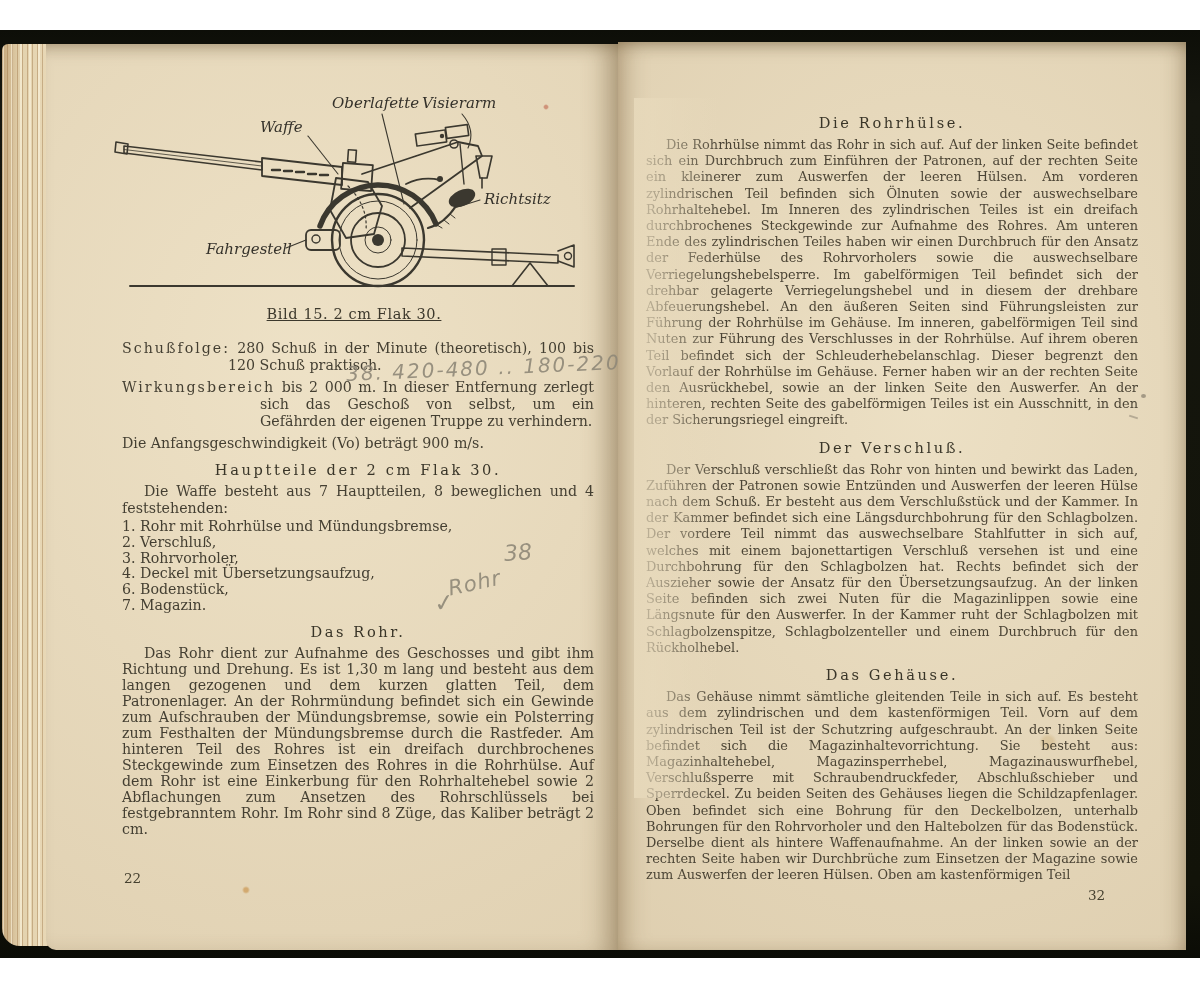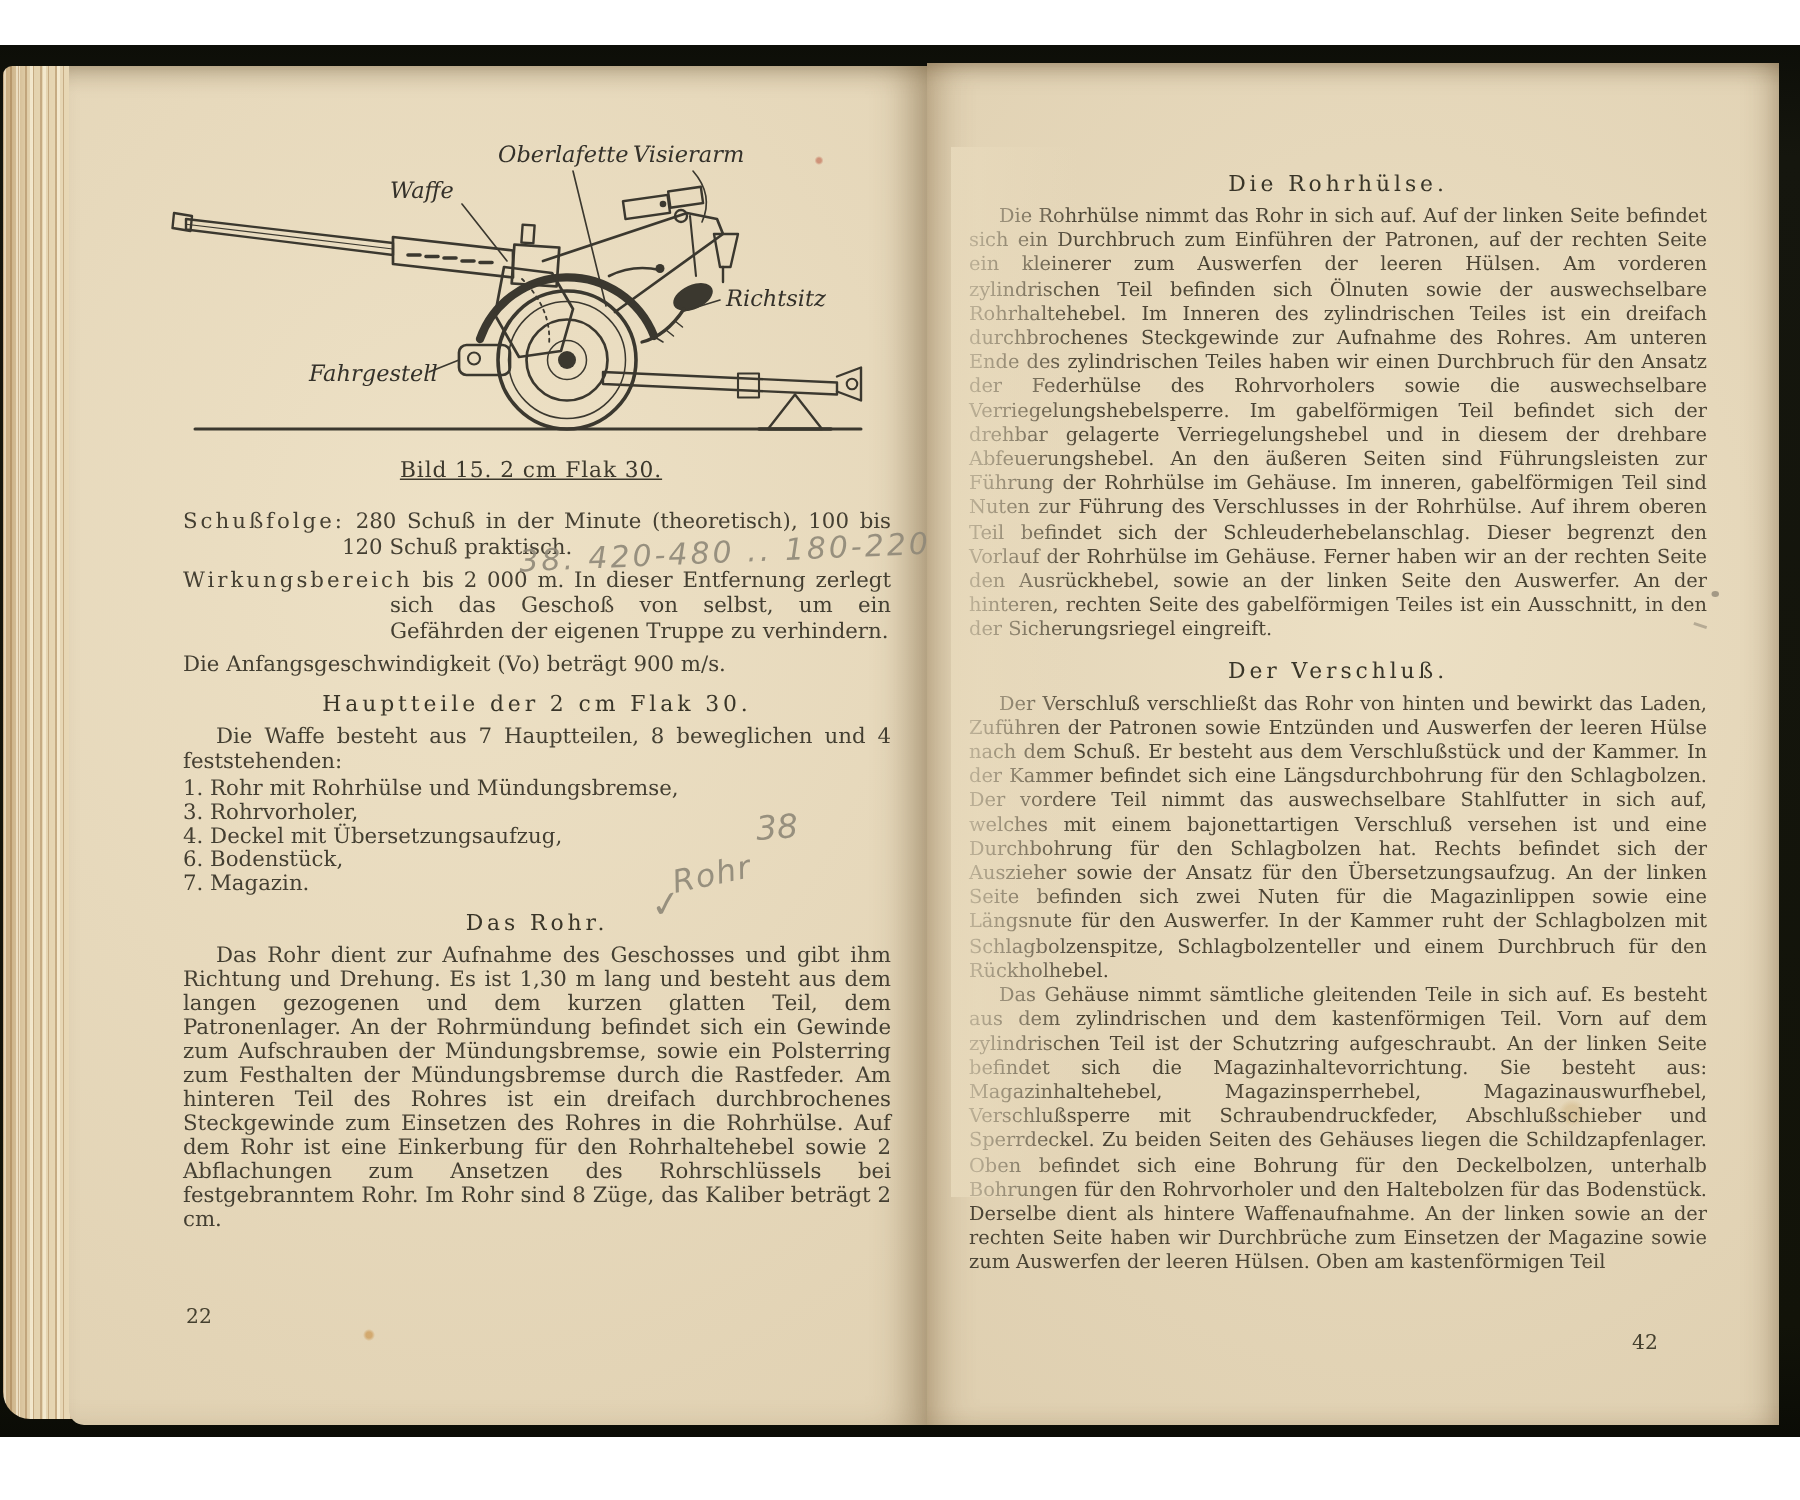--- a/index.html
+++ b/index.html
@@ -141,20 +141,21 @@
 
     <div class="col-l">
       <p class="spec hang-a"><span class="sperr">Schußfolge:</span> <span>280 Schuß in der Minute (theoretisch), 100 bis 120 Schuß praktisch.</span></p>
       <p class="spec hang-b"><span class="sperr">Wirkungsbereich</span> <span>bis 2 000 m. In dieser Entfernung zerlegt sich das Geschoß von selbst, um ein Gefährden der eigenen Truppe zu verhindern.</span></p>
       <p class="spec"> <span>Die Anfangsgeschwindigkeit (Vo) beträgt 900 m/s.</span></p>
 
       <h3 class="head">Hauptteile der 2 cm Flak 30.</h3>
       <p class="intro">Die Waffe besteht aus 7 Hauptteilen, 8 beweglichen und 4 feststehenden:</p>
       <div class="plist">
         <div>1. Rohr mit Rohrhülse und Mündungsbremse,</div>
+        <div>2. Verschluß,</div>
         <div>3. Rohrvorholer,</div>
         <div>4. Deckel mit Übersetzungsaufzug,</div>
         <div>6. Bodenstück,</div>
         <div>7. Magazin.</div>
       </div>
       <h3 class="head">Das Rohr.</h3>
       <p class="para">Das Rohr dient zur Aufnahme des Geschosses und gibt ihm Richtung und Drehung. Es ist 1,30 m lang und besteht aus dem langen gezogenen und dem kurzen glatten Teil, dem Patronenlager. An der Rohrmündung befindet sich ein Gewinde zum Aufschrauben der Mündungsbremse, sowie ein Polsterring zum Festhalten der Mündungsbremse durch die Rastfeder. Am hinteren Teil des Rohres ist ein dreifach durchbrochenes Steckgewinde zum Einsetzen des Rohres in die Rohrhülse. Auf dem Rohr ist eine Einkerbung für den Rohrhaltehebel sowie 2 Abflachungen zum Ansetzen des Rohrschlüssels bei festgebranntem Rohr. Im Rohr sind 8 Züge, das Kaliber beträgt 2 cm.</p>
     </div>
 
     <div class="pagenum pn-l">22</div>
@@ -163,20 +164,21 @@
     <div class="hand hand-rohr">Rohr</div>
     <div class="hand hand-check">✓</div>
   </div>
 
   <div class="page page-r">
     <div class="col-r">
       <h3 class="head">Die Rohrhülse.</h3>
       <p class="para">Die Rohrhülse nimmt das Rohr in sich auf. Auf der linken Seite befindet sich ein Durchbruch zum Einführen der Patronen, auf der rechten Seite ein kleinerer zum Auswerfen der leeren Hülsen. Am vorderen zylindrischen Teil befinden sich Ölnuten sowie der auswechselbare Rohrhaltehebel. Im Inneren des zylindrischen Teiles ist ein dreifach durchbrochenes Steckgewinde zur Aufnahme des Rohres. Am unteren Ende des zylindrischen Teiles haben wir einen Durchbruch für den Ansatz der Federhülse des Rohrvorholers sowie die auswechselbare Verriegelungshebelsperre. Im gabelförmigen Teil befindet sich der drehbar gelagerte Verriegelungshebel und in diesem der drehbare Abfeuerungshebel. An den äußeren Seiten sind Führungsleisten zur Führung der Rohrhülse im Gehäuse. Im inneren, gabelförmigen Teil sind Nuten zur Führung des Verschlusses in der Rohrhülse. Auf ihrem oberen Teil befindet sich der Schleuderhebelanschlag. Dieser begrenzt den Vorlauf der Rohrhülse im Gehäuse. Ferner haben wir an der rechten Seite den Ausrückhebel, sowie an der linken Seite den Auswerfer. An der hinteren, rechten Seite des gabelförmigen Teiles ist ein Ausschnitt, in den der Sicherungsriegel eingreift.</p>
       <h3 class="head">Der Verschluß.</h3>
       <p class="para">Der Verschluß verschließt das Rohr von hinten und bewirkt das Laden, Zuführen der Patronen sowie Entzünden und Auswerfen der leeren Hülse nach dem Schuß. Er besteht aus dem Verschlußstück und der Kammer. In der Kammer befindet sich eine Längsdurchbohrung für den Schlagbolzen. Der vordere Teil nimmt das auswechselbare Stahlfutter in sich auf, welches mit einem bajonettartigen Verschluß versehen ist und eine Durchbohrung für den Schlagbolzen hat. Rechts befindet sich der Auszieher sowie der Ansatz für den Übersetzungsaufzug. An der linken Seite befinden sich zwei Nuten für die Magazinlippen sowie eine Längsnute für den Auswerfer. In der Kammer ruht der Schlagbolzen mit Schlagbolzenspitze, Schlagbolzenteller und einem Durchbruch für den Rückholhebel.</p>
+      <h3 class="head">Das Gehäuse.</h3>
       <p class="para">Das Gehäuse nimmt sämtliche gleitenden Teile in sich auf. Es besteht aus dem zylindrischen und dem kastenförmigen Teil. Vorn auf dem zylindrischen Teil ist der Schutzring aufgeschraubt. An der linken Seite befindet sich die Magazinhaltevorrichtung. Sie besteht aus: Magazinhaltehebel, Magazinsperrhebel, Magazinauswurfhebel, Verschlußsperre mit Schraubendruckfeder, Abschlußschieber und Sperrdeckel. Zu beiden Seiten des Gehäuses liegen die Schildzapfenlager. Oben befindet sich eine Bohrung für den Deckelbolzen, unterhalb Bohrungen für den Rohrvorholer und den Haltebolzen für das Bodenstück. Derselbe dient als hintere Waffenaufnahme. An der linken sowie an der rechten Seite haben wir Durchbrüche zum Einsetzen der Magazine sowie zum Auswerfen der leeren Hülsen. Oben am kastenförmigen Teil</p>
     </div>
     <div class="fade"></div>
-    <div class="pagenum pn-r">42</div>
+    <div class="pagenum pn-r">32</div>
     <div class="dot"></div>
     <div class="dash"></div>
   </div>
 </div>
 
 </body></html>

